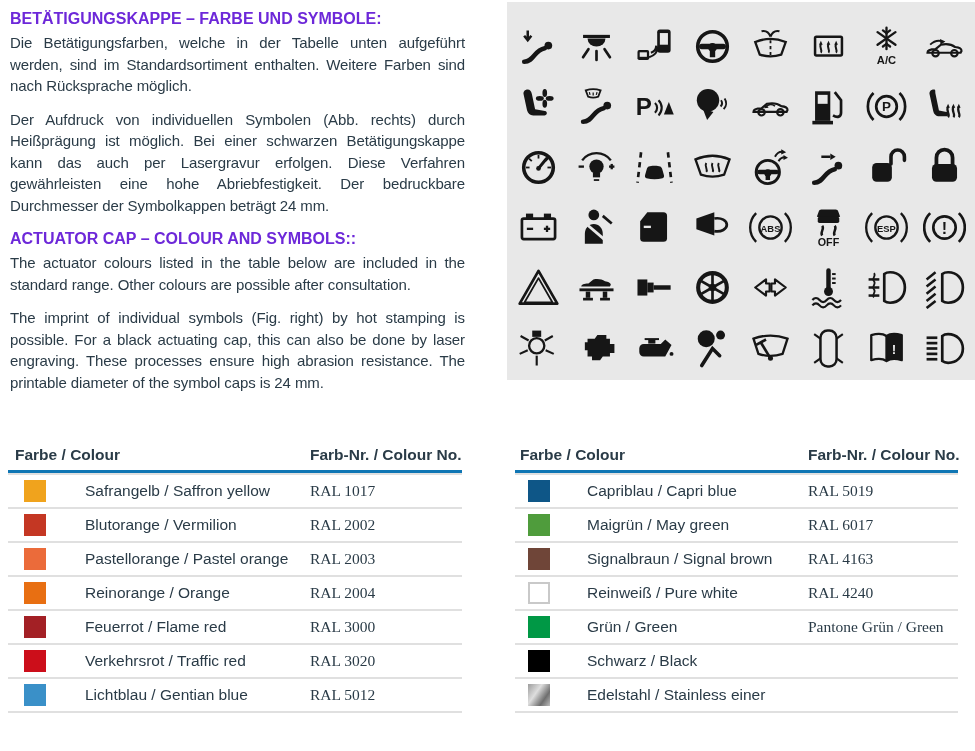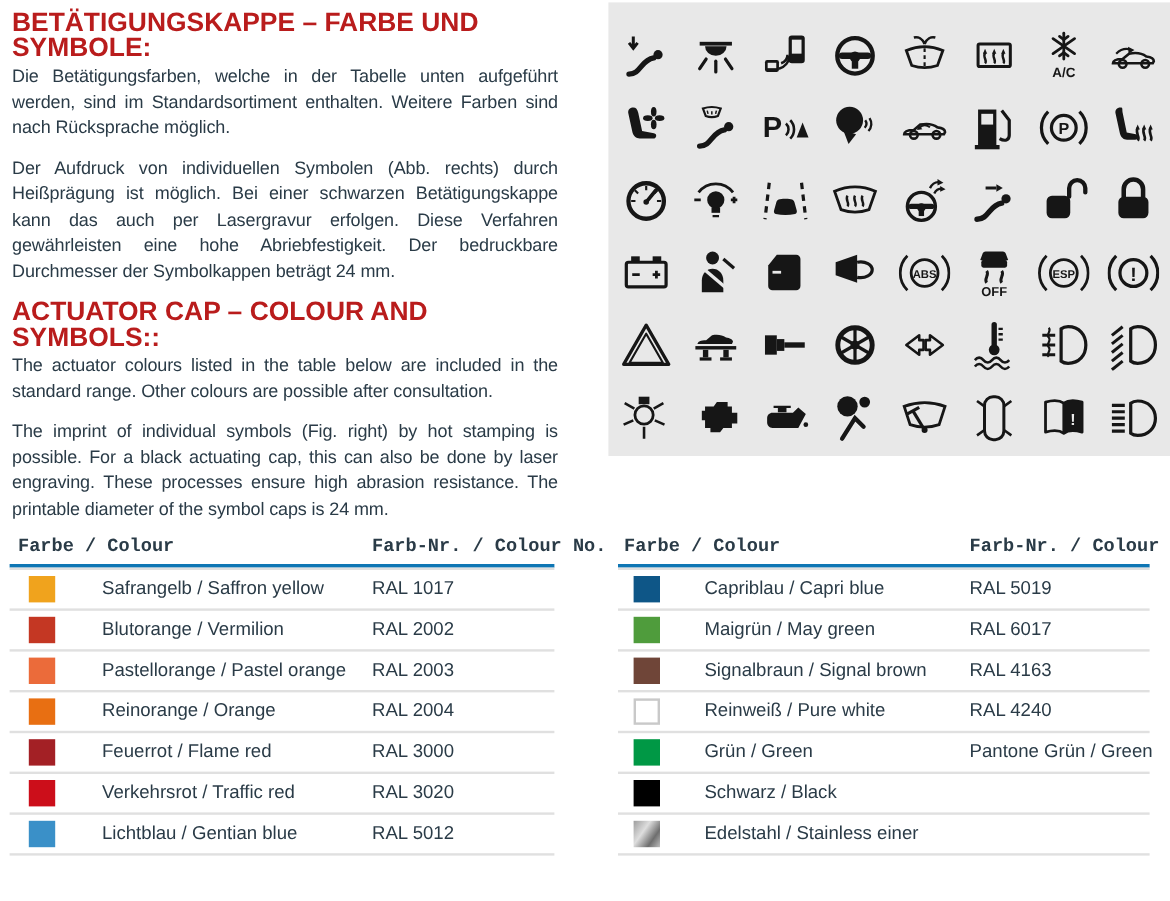--- a/index.html
+++ b/index.html
@@ -1,49 +1,49 @@
 <!DOCTYPE html>
 <html><head>
 <meta charset="utf-8">
 <style>
   html,body{margin:0;padding:0;background:#fff;}
   body{width:975px;height:751px;position:relative;font-family:"Liberation Sans",sans-serif;color:#2A3B47;overflow:hidden;}
 
   
   .text-col{position:absolute;left:10px;top:8px;width:455px;text-align:justify;
             font-size:15px;line-height:21.5px;letter-spacing:-0.1px;}
-  .text-col h2{font-size:22px;line-height:21px;margin:0 0 3px;color:#b91c1c;
+  .text-col h2{font-size:16px;line-height:21px;margin:0 0 3px;color:#6d28d9;
                font-weight:bold;text-align:left;letter-spacing:0;}
   .text-col p{margin:0 0 12px;}
 
   
   .symbol-panel{position:absolute;left:507px;top:2px;width:468px;height:378px;
                 background:#E8E8E8;display:grid;box-sizing:border-box;
                 grid-template-columns:repeat(8,1fr);grid-template-rows:repeat(6,1fr);
                 padding:8px 2px;place-items:center;}
   .symbol-cell{width:54px;height:56px;display:flex;align-items:flex-end;justify-content:center;}
   .symbol-cell svg{display:block;}
   .symbol-cell text{font-family:"Liberation Sans",sans-serif;}
 
   
   .color-table{position:absolute;top:440px;font-size:15.5px;border-bottom:2px solid #E0E0E0;}
   .ct-left {left:8px;  width:454px;--h1x:7px; --swx:16px;--nmx:77px;--cdx:302px;}
   .ct-right{left:515px;width:443px;--h1x:5px; --swx:13px;--nmx:72px;--cdx:293px;}
-  .ct-head{position:relative;height:30px;border-bottom:3px solid #0F76B4;font-weight:bold;font-family:Liberation Mono, monospace;}
+  .ct-head{position:relative;height:30px;border-bottom:3px solid #0F76B4;font-weight:bold;}
   .ct-head .h-col{position:absolute;bottom:6px;white-space:nowrap;}
   .ct-head .h-colour{left:var(--h1x);}
   .ct-head .h-code{left:var(--cdx);}
   .ct-row{position:relative;height:32px;border-top:2px solid #E0E0E0;}
   .ct-row:first-of-type{height:34px;border-top:none;}
   .ct-row .sw{position:absolute;left:var(--swx);top:50%;transform:translateY(-50%);
               width:22px;height:22px;box-sizing:border-box;}
   .ct-row .sw.white{border:2px solid #C9C9C9;background:#fff;}
   .ct-row .sw.stainless{background:linear-gradient(125deg,#9d9d9d 0%,#dedede 38%,#6e6e6e 72%,#bdbdbd 100%);}
   .ct-row .nm{position:absolute;left:var(--nmx);top:50%;transform:translateY(-50%);white-space:nowrap;}
-  .ct-row .cd{position:absolute;left:var(--cdx);top:50%;transform:translateY(-50%);white-space:nowrap;}
+  .ct-row .cd{position:absolute;left:var(--cdx);top:50%;transform:translateY(-50%);white-space:nowrap;font-family:Liberation Serif, serif;}
 </style>
 </head>
 <body>
 
 <div class="text-col">
   <h2>BETÄTIGUNGSKAPPE – FARBE UND SYMBOLE:</h2>
   <p>Die Betätigungsfarben, welche in der Tabelle unten aufgeführt werden, sind im Standardsortiment enthalten. Weitere Farben sind nach Rücksprache möglich.</p>
   <p>Der Aufdruck von individuellen Symbolen (Abb. rechts) durch Heißprägung ist möglich. Bei einer schwarzen Betätigungskappe kann das auch per Lasergravur erfolgen. Diese Verfahren gewährleisten eine hohe Abriebfestigkeit. Der bedruckbare Durchmesser der Symbolkappen beträgt 24 mm.</p>
   <h2>ACTUATOR CAP – COLOUR AND SYMBOLS::</h2>
   <p>The actuator colours listed in the table below are included in the standard range. Other colours are possible after consultation.</p>

